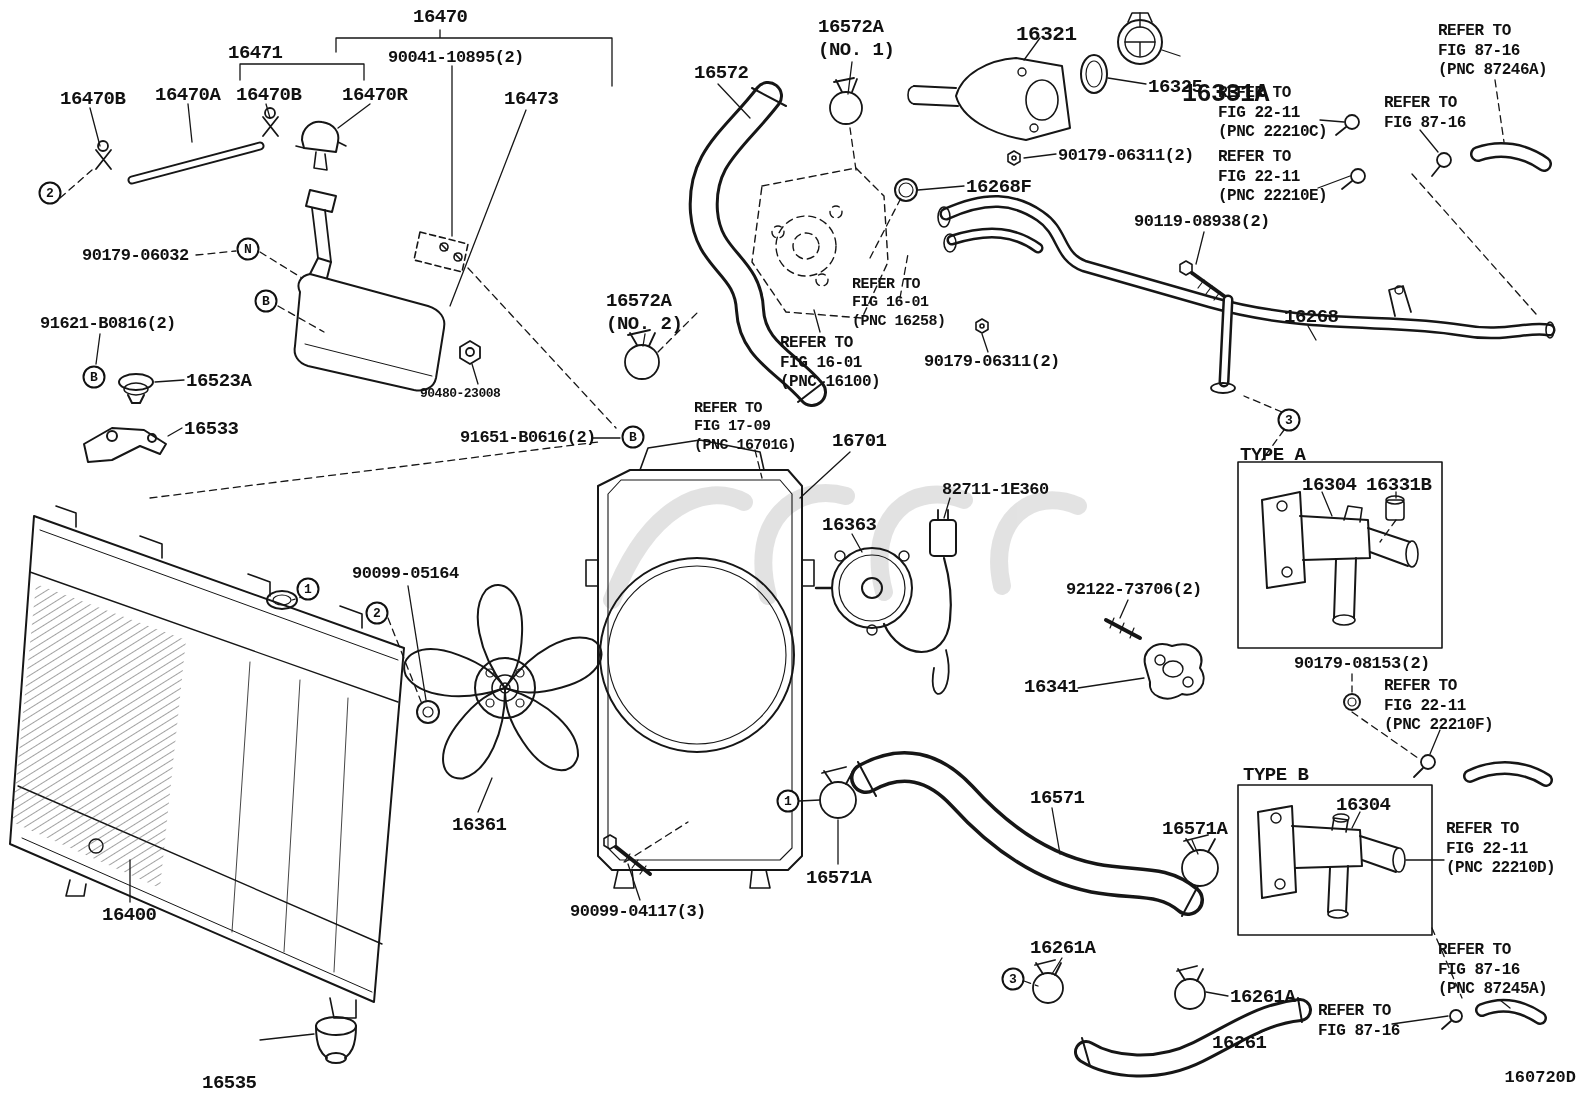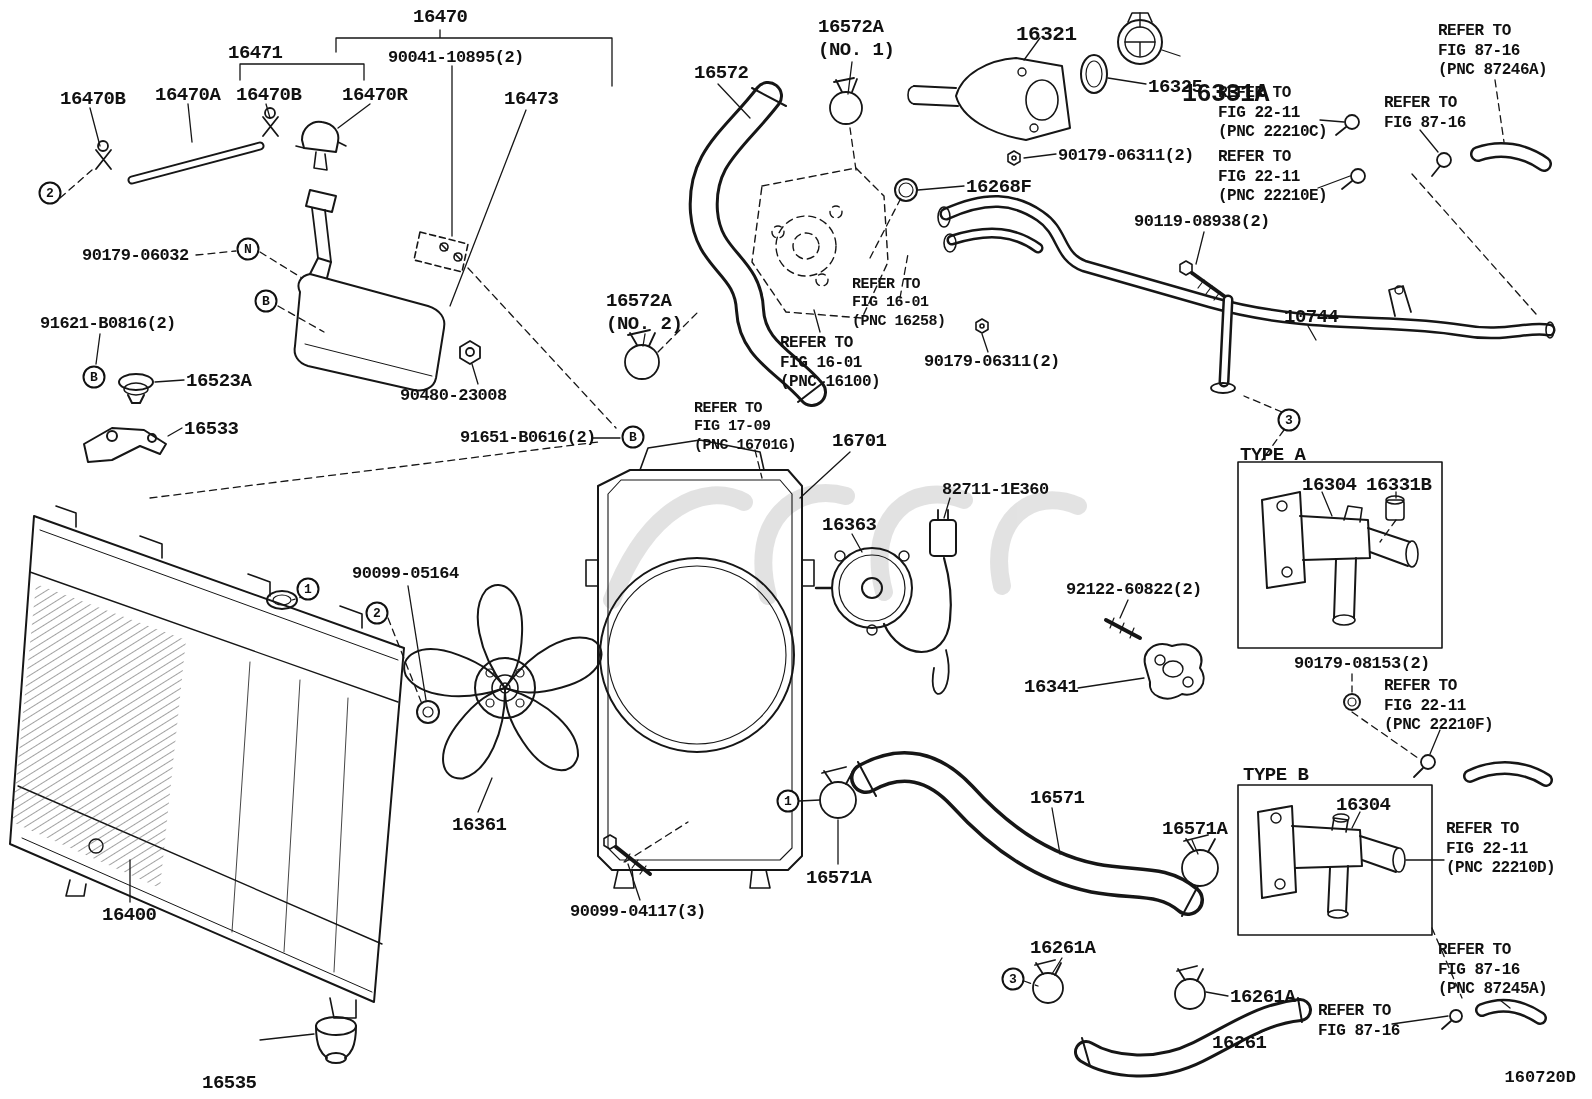--- a/index.html
+++ b/index.html
@@ -469,37 +469,37 @@
       <div class="part-label" style="left: 82px; top: 246px; font-size: 17px;">90179-06032</div>
       <div class="part-label" style="left: 40px; top: 314px; font-size: 17px;">91621-B0816(2)</div>
       <div class="part-label" style="left: 186px; top: 370px; font-size: 19px;">16523A</div>
       <div class="part-label" style="left: 184px; top: 418px; font-size: 19px;">16533</div>
       <div class="part-label" style="left: 606px; top: 290px; font-size: 19px;">16572A
 (NO. 2)</div>
       <div class="part-label" style="left: 852px; top: 276px; font-size: 15px;">REFER TO
 FIG 16-01
 (PNC 16258)</div>
       <div class="part-label" style="left: 924px; top: 352px; font-size: 17px;">90179-06311(2)</div>
-      <div class="part-label" style="left: 1284px; top: 306px; font-size: 19px;">10744</div>
+      <div class="part-label" style="left: 1284px; top: 306px; font-size: 19px;">16268</div>
       <div class="part-label" style="left: 780px; top: 334px; font-size: 16px;">REFER TO
 FIG 16-01
 (PNC 16100)</div>
-      <div class="part-label" style="left: 400px; top: 386px; font-size: 17px;">90480-23008</div>
+      <div class="part-label" style="left: 420px; top: 386px; font-size: 13px;">90480-23008</div>
       <div class="part-label" style="left: 460px; top: 428px; font-size: 17px;">91651-B0616(2)</div>
       <div class="part-label" style="left: 694px; top: 400px; font-size: 15px;">REFER TO
 FIG 17-09
 (PNC 16701G)</div>
       <div class="part-label" style="left: 832px; top: 430px; font-size: 19px;">16701</div>
       <div class="part-label" style="left: 1240px; top: 444px; font-size: 19px;">TYPE A</div>
       <div class="part-label" style="left: 1302px; top: 474px; font-size: 19px;">16304</div>
       <div class="part-label" style="left: 1366px; top: 474px; font-size: 19px;">16331B</div>
       <div class="part-label" style="left: 896px; top: 480px; font-size: 17px; margin-left: 46px;">82711-1E360</div>
       <div class="part-label" style="left: 822px; top: 514px; font-size: 19px;">16363</div>
       <div class="part-label" style="left: 352px; top: 564px; font-size: 17px;">90099-05164</div>
-      <div class="part-label" style="left: 1066px; top: 580px; font-size: 17px;">92122-60822(2)</div>
+      <div class="part-label" style="left: 1066px; top: 580px; font-size: 17px;">92122-73706(2)</div>
       <div class="part-label" style="left: 1294px; top: 654px; font-size: 17px;">90179-08153(2)</div>
       <div class="part-label" style="left: 1384px; top: 677px; font-size: 16px;">REFER TO
 FIG 22-11
 (PNC 22210F)</div>
       <div class="part-label" style="left: 1024px; top: 676px; font-size: 19px;">16341</div>
       <div class="part-label" style="left: 1243px; top: 764px; font-size: 19px;">TYPE B</div>
       <div class="part-label" style="left: 1336px; top: 794px; font-size: 19px;">16304</div>
       <div class="part-label" style="left: 1030px; top: 787px; font-size: 19px;">16571</div>
       <div class="part-label" style="left: 1162px; top: 818px; font-size: 19px;">16571A</div>
       <div class="part-label" style="left: 452px; top: 814px; font-size: 19px;">16361</div>

